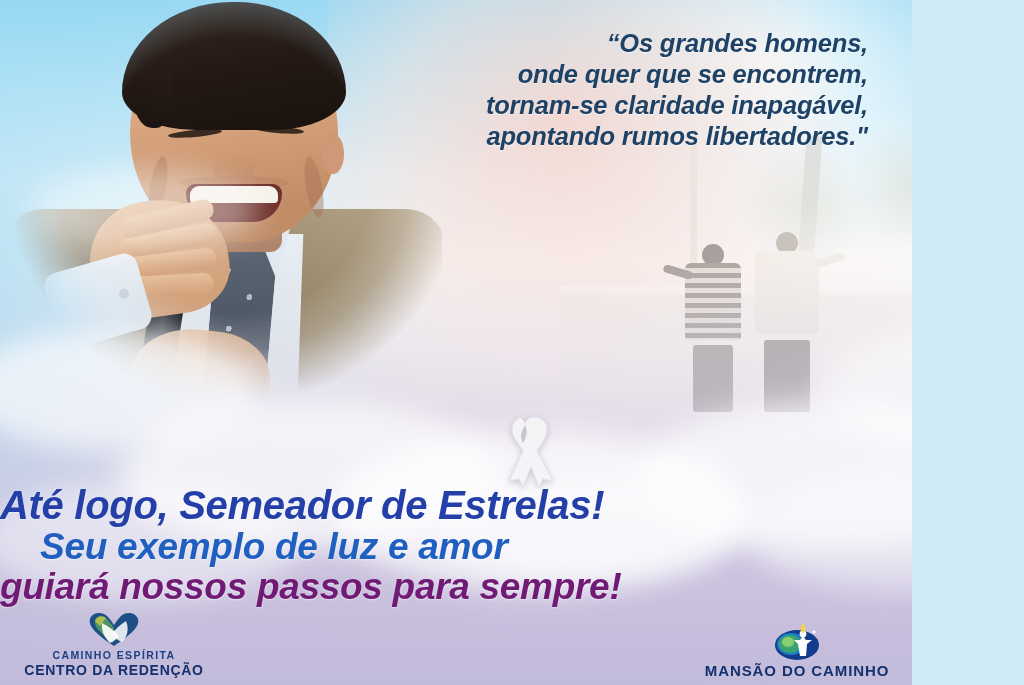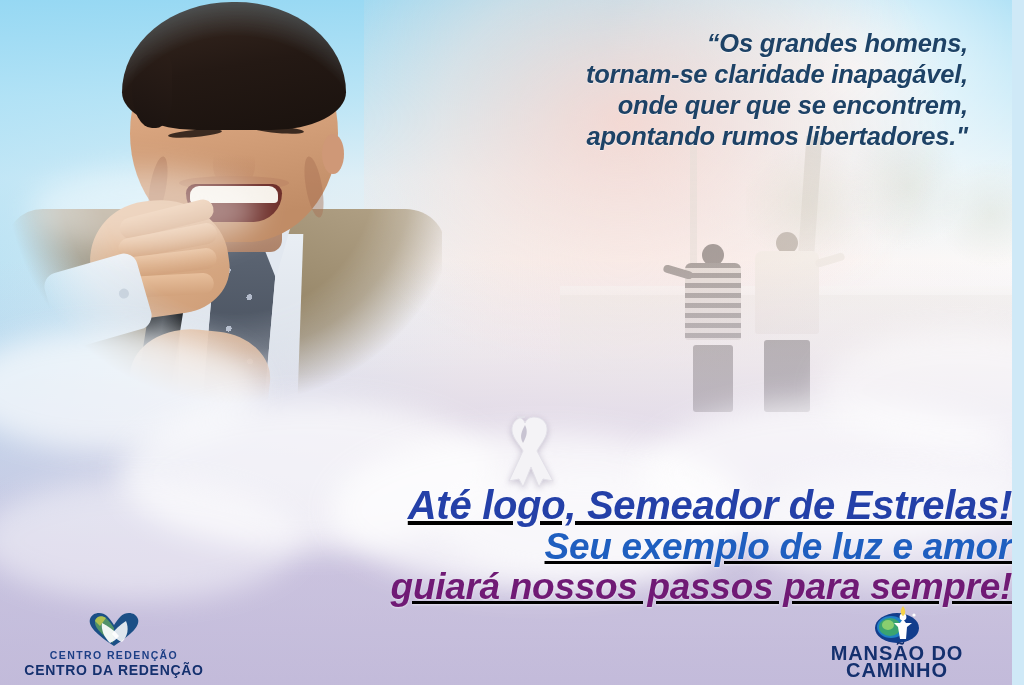--- a/index.html
+++ b/index.html
@@ -5,21 +5,21 @@
   * { margin:0; padding:0; box-sizing:border-box; }
   html,body { width:1024px; height:685px; overflow:hidden; }
   body {
     font-family:"Liberation Sans", sans-serif;
     background:#cfe9f7;
     position:relative;
   }
 
   #poster {
     position:absolute; inset:0;
-    width:1012px; height:685px;
+    width:912px; height:685px;
     overflow:hidden;
   }
 
   
   .bg-sky {
     position:absolute; inset:0;
     background:
       linear-gradient(180deg,
         rgba(150,216,243,0.95) 0%,
         rgba(179,227,246,0.85) 14%,
@@ -269,44 +269,43 @@
     text-shadow:0 1px 1px rgba(255,255,255,.5);
   }
 
   
   .ribbon { position:absolute; left:487px; top:409px; width:76px; height:80px; }
   .ribbon svg { display:block; filter:drop-shadow(0 2px 3px rgba(120,110,140,.35)); }
 
   
   .headline {
     position:absolute; left:0; right:0; top:484px;
-    text-align:right;
+    text-align:left;
     font-style:italic; font-weight:bold;
     letter-spacing:-0.3px;
-    text-decoration:underline;
   }
   .hl1, .hl2, .hl3 { display:block; white-space:nowrap; }
   .hl1 { font-size:40px; line-height:43px; color:#2440a8; text-shadow:0 1px 2px rgba(255,255,255,.5); }
-  .hl2 { font-size:37px; line-height:40px; color:#1f5fc0; text-shadow:0 1px 2px rgba(255,255,255,.5); }
+  .hl2 { font-size:37px; line-height:40px; color:#1f5fc0; text-shadow:0 1px 2px rgba(255,255,255,.5);padding-left:40px; }
   .hl3 { font-size:37px; line-height:40px; color:#701a75; text-shadow:0 1px 2px rgba(255,255,255,.5); }
 
   
   .logo { position:absolute; bottom:6px; text-align:center; }
   .logo-left  { left:14px;  width:200px; }
   .logo-right { right:10px; width:210px; }
   .logo-mark { height:40px; display:flex; align-items:center; justify-content:center; }
   .logo-txt1 {
     color:#1d3f86; font-weight:bold; font-size:10.5px; letter-spacing:1.4px;
     line-height:13px;
   }
   .logo-txt2 {
     color:#14306e; font-weight:bold; font-size:14px; letter-spacing:.7px;
     line-height:17px;
   }
-  .logo-right .logo-txt2 { font-size:20px; letter-spacing:.9px; }
+  .logo-right .logo-txt2 { font-size:15px; letter-spacing:.9px; }
 </style>
 </head>
 <body>
 
 <div id="poster">
 
   <div class="bg-sky"></div>
   <div class="bg-warm"></div>
 
   <div class="scene">
@@ -379,22 +378,22 @@
   <div class="cloud c3"></div>
   <div class="cloud c4"></div>
   <div class="cloud c5"></div>
   <div class="cloud c6"></div>
   <div class="cloud c7"></div>
   <div class="cloud c8"></div>
   <div class="cloud c9"></div>
 
   <div class="quote">
     <span class="qline">“Os grandes homens,</span>
+    <span class="qline">onde quer que se encontrem,</span>
     <span class="qline">tornam-se claridade inapagável,</span>
-    <span class="qline">onde quer que se encontrem,</span>
     <span class="qline">apontando rumos libertadores."</span>
   </div>
 
   <div class="ribbon">
     <svg width="76" height="80" viewBox="0 0 76 80" aria-hidden="true">
       <path d="M38 8 C30 8 24 14 25 22 C26 30 33 36 36 42 L22 72 L32 70 L36 78 L44 58 L52 78 L56 70 L66 72 L50 42 C53 36 59 30 60 22 C61 14 55 8 47 8 C42 8 39 11 38 14 C37 11 34 8 30 8 Z" fill="#f4f3f6" stroke="#e2e0e8" stroke-width="1"></path>
       <path d="M38 16 C35 22 32 27 36 34 C40 27 41 22 38 16 Z" fill="#b9b4c6" opacity="0.75"></path>
     </svg>
   </div>
 
@@ -407,21 +406,21 @@
   <div class="logo logo-left">
     <div class="logo-mark">
       <svg width="56" height="38" viewBox="0 0 56 38" aria-hidden="true">
         <path d="M28 36 C10 24 2 16 4 9 C6 2 16 1 21 6 C24 9 26 12 28 15 C30 12 32 9 35 6 C40 1 50 2 52 9 C54 16 46 24 28 36 Z" fill="#1b4f86"></path>
         <path d="M27 33 C14 23 8 17 9 11 C10 6 17 5 21 9 C24 12 26 15 28 18 Z" fill="#5a9e63" opacity="0.85"></path>
         <path d="M9 11 C10 6 16 5 20 8 L14 16 Z" fill="#b9c44e" opacity="0.9"></path>
         <path d="M16 13 C22 16 28 20 33 26 C30 30 26 32 24 33 C18 27 15 20 16 13 Z" fill="#ffffff" opacity="0.92"></path>
         <path d="M40 11 C34 15 29 19 26 24 C29 28 33 31 36 32 C42 26 43 18 40 11 Z" fill="#ffffff" opacity="0.85"></path>
       </svg>
     </div>
-    <div class="logo-txt1">CENTRO REDENÇÃO</div>
+    <div class="logo-txt1">CAMINHO ESPÍRITA</div>
     <div class="logo-txt2">CENTRO DA REDENÇÃO</div>
   </div>
 
   <div class="logo logo-right">
     <div class="logo-mark">
       <svg width="56" height="40" viewBox="0 0 56 40" aria-hidden="true">
         <ellipse cx="28" cy="23" rx="22" ry="15" fill="#123d8c"></ellipse>
         <ellipse cx="22" cy="22" rx="14" ry="11" fill="#1f7fc4"></ellipse>
         <ellipse cx="21" cy="22" rx="11" ry="9" fill="#3faa62" opacity="0.85"></ellipse>
         <ellipse cx="19" cy="20" rx="6" ry="5" fill="#9ed86f" opacity="0.8"></ellipse>

